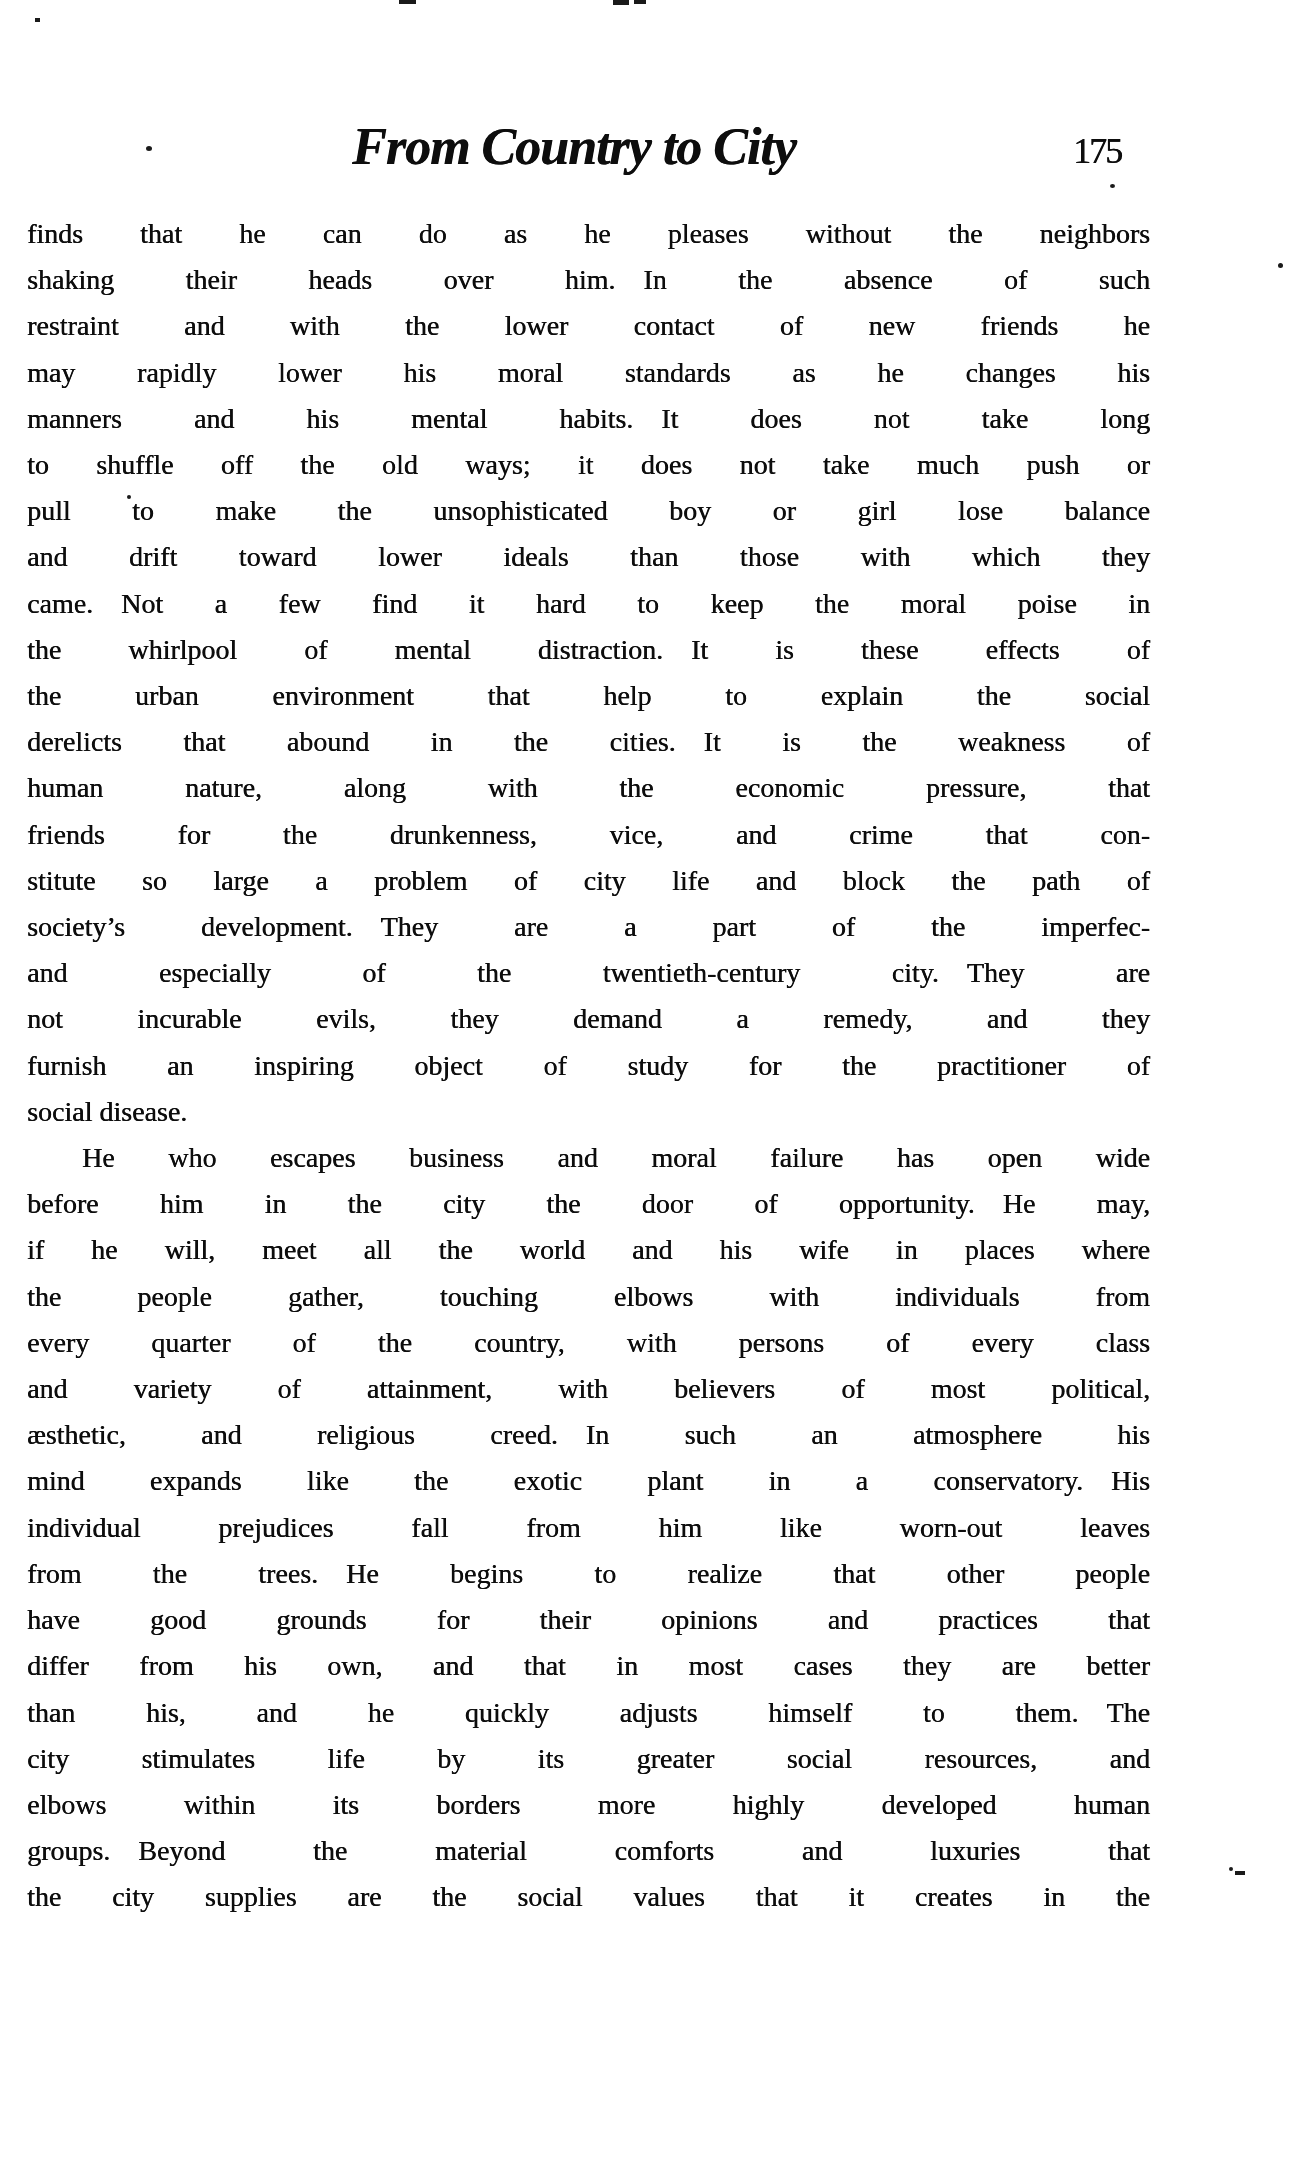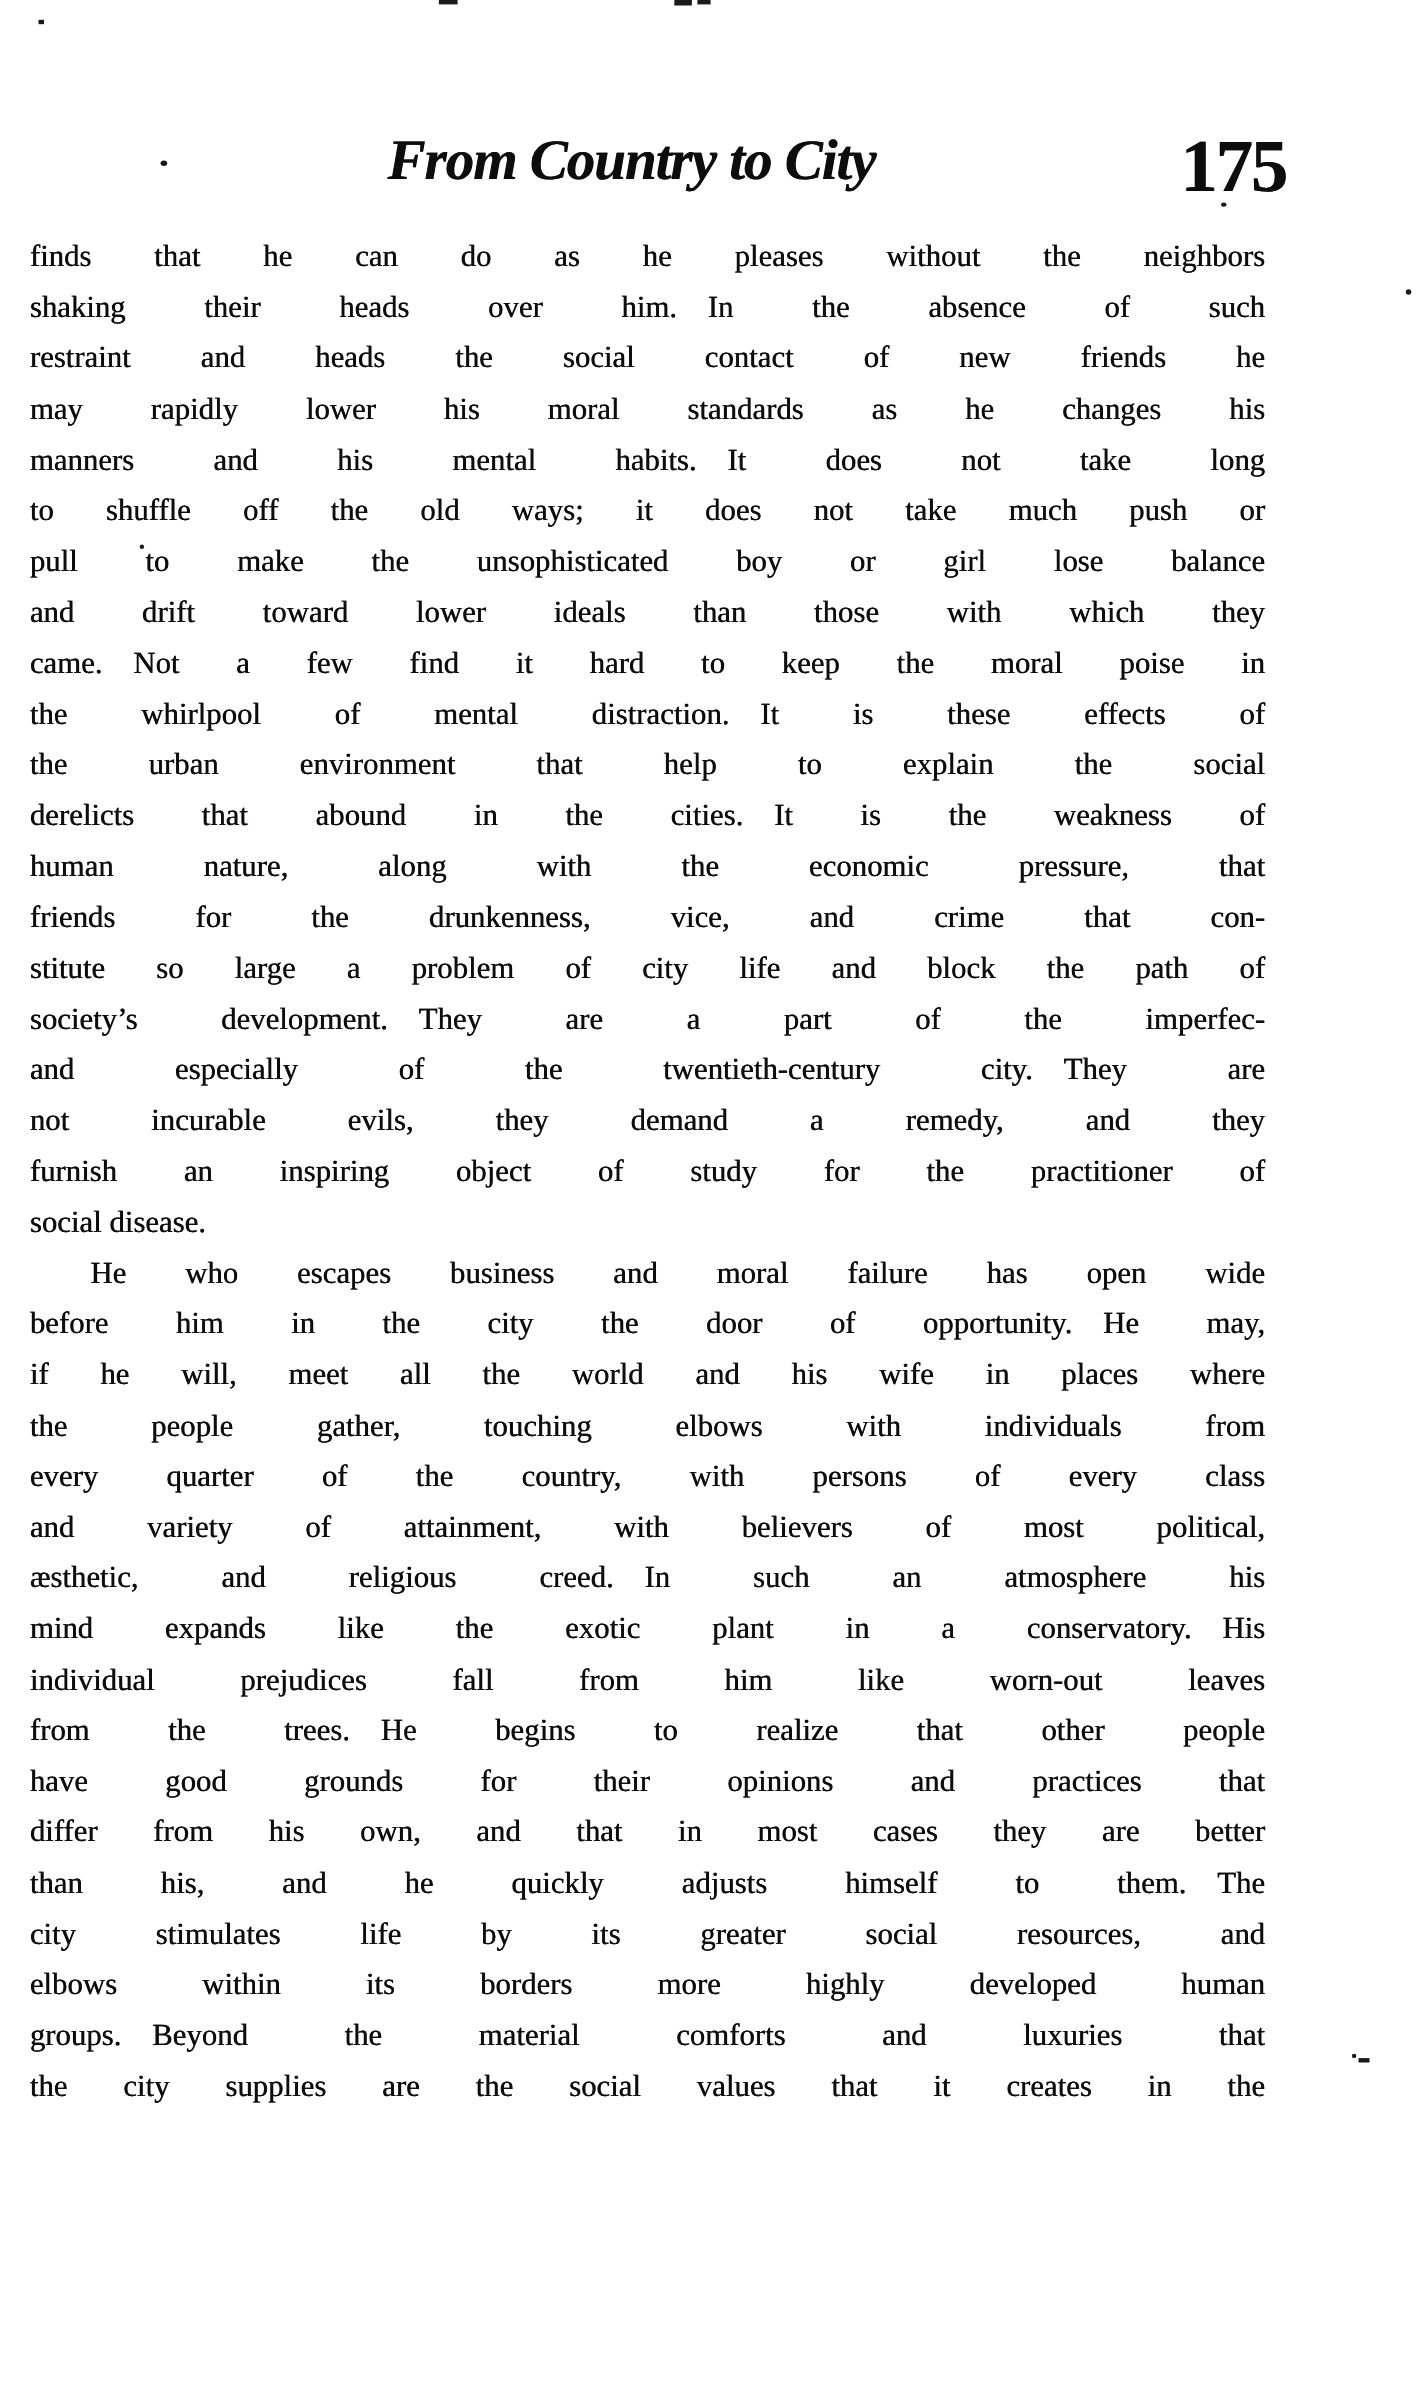--- a/index.html
+++ b/index.html
@@ -25,23 +25,23 @@
     font-style: italic;
     font-weight: bold;
     letter-spacing: -1px;
     white-space: nowrap;
     text-shadow: 0.5px 0 0 currentColor;
   }
   .page-number {
     position: absolute;
     left: 1073px;
     top: 125px;
-    font-size: 68px;
+    font-size: 36px;
     line-height: 52px;
-    font-weight: bold;
+    font-weight: normal;
     letter-spacing: -2px;
     text-shadow: 0.4px 0 0 currentColor;
   }
   .body-text {
     position: absolute;
     left: 27px;
     top: 211px;
     width: 1123px;
     font-size: 28px;
     line-height: 46.2px;
@@ -67,21 +67,21 @@
 
   <div>
     <div class="running-title">From Country to City</div>
     <div class="page-number">175</div>
   </div>
 
   <div class="body-text">
       <div class="paragraph">
         <div class="line">finds that he can do as he pleases without the neighbors</div>
         <div class="line">shaking their heads over him. In the absence of such</div>
-        <div class="line">restraint and heads the social contact of new friends he</div>
+        <div class="line">restraint and with the lower contact of new friends he</div>
         <div class="line">may rapidly lower his moral standards as he changes his</div>
         <div class="line">manners and his mental habits. It does not take long</div>
         <div class="line">to shuffle off the old ways; it does not take much push or</div>
         <div class="line">pull to make the unsophisticated boy or girl lose balance</div>
         <div class="line">and drift toward lower ideals than those with which they</div>
         <div class="line">came. Not a few find it hard to keep the moral poise in</div>
         <div class="line">the whirlpool of mental distraction. It is these effects of</div>
         <div class="line">the urban environment that help to explain the social</div>
         <div class="line">derelicts that abound in the cities. It is the weakness of</div>
         <div class="line">human nature, along with the economic pressure, that</div>

